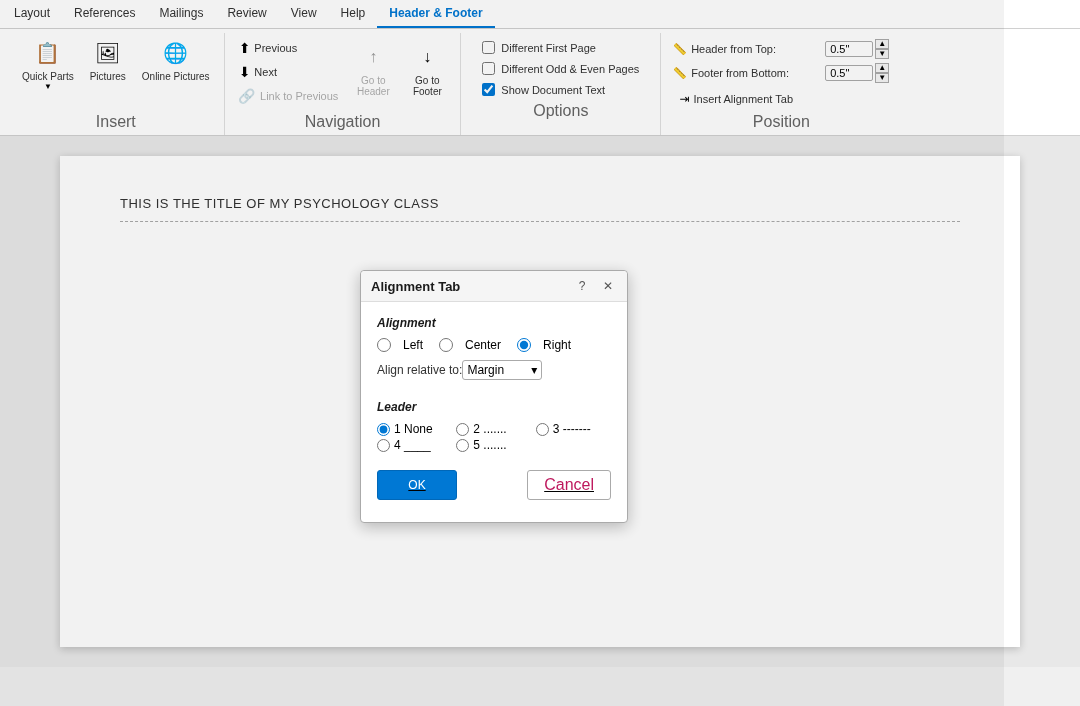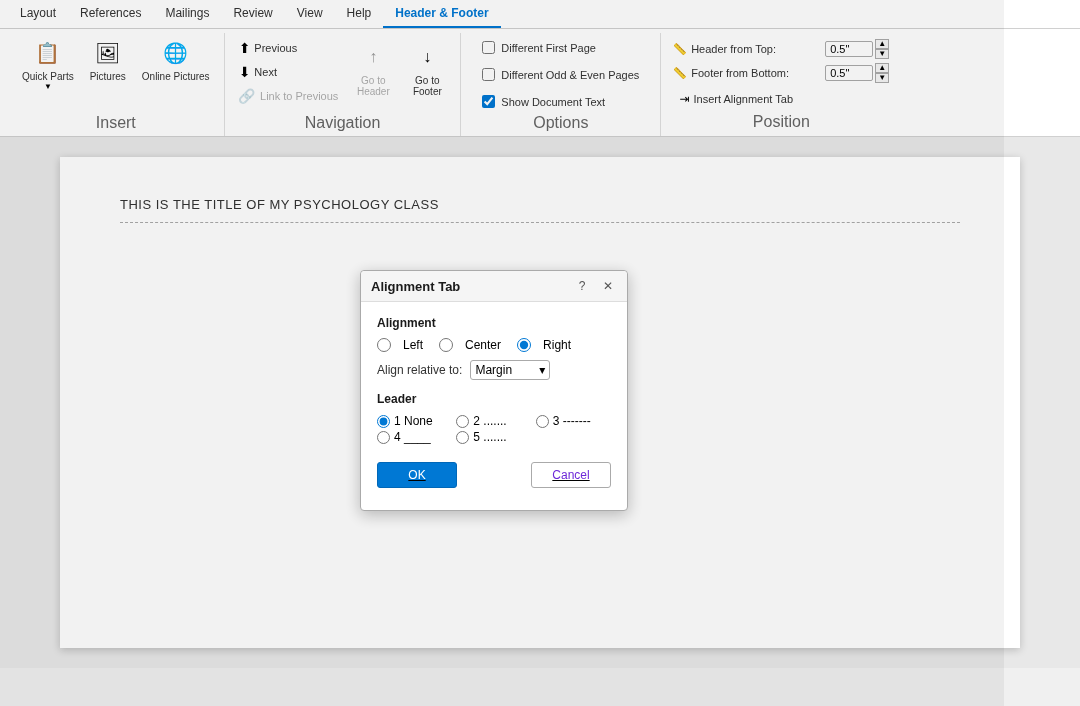--- a/index.html
+++ b/index.html
@@ -1,20 +1,20 @@
 <!DOCTYPE html>
 <html><head>
   <meta charset="utf-8">
   <style>
     * { box-sizing: border-box; margin: 0; padding: 0; }
     body { font-family: 'Segoe UI', Arial, sans-serif; font-size: 12px; background: #f0f0f0; width: 1080px; height: 706px; overflow: hidden; }
 
     
     .ribbon { background: #fff; border-bottom: 1px solid #d0d0d0; padding: 0; }
-    .ribbon-tabs { display: flex; background: #fff; border-bottom: 1px solid #d0d0d0; padding-left: 8px; }
+    .ribbon-tabs { display: flex; background: #fff; border-bottom: 1px solid #d0d0d0; padding-left: 2px; }
     .ribbon-tab { padding: 6px 12px; font-size: 12px; cursor: pointer; color: #333; border-bottom: 2px solid transparent; }
     .ribbon-tab.active { color: #0078d4; border-bottom: 2px solid #0078d4; font-weight: 600; }
 
     .ribbon-content { display: flex; align-items: stretch; padding: 4px 8px 0 8px; min-height: 88px; background: #fff; }
     .ribbon-group { display: flex; flex-direction: column; align-items: center; padding: 0 8px; border-right: 1px solid #e0e0e0; min-width: 60px; }
     .ribbon-group:last-child { border-right: none; }
     .ribbon-group-items { display: flex; align-items: flex-start; gap: 4px; flex: 1; }
     .ribbon-group-label { font-size: 16px; color: #666; margin-top: 4px; padding-bottom: 4px; text-align: center; }
 
     .ribbon-btn { display: flex; flex-direction: column; align-items: center; justify-content: flex-start; padding: 4px 6px; cursor: pointer; border-radius: 3px; min-width: 40px; text-align: center; }
@@ -22,21 +22,21 @@
     .ribbon-btn .label { font-size: 10px; color: #333; margin-top: 2px; white-space: nowrap; }
     .ribbon-btn.disabled { opacity: 0.4; cursor: default; }
 
     .ribbon-btn-small { display: flex; flex-direction: row; align-items: center; gap: 4px; padding: 3px 6px; cursor: pointer; border-radius: 3px; white-space: nowrap; }
     .ribbon-btn-small .icon-sm { font-size: 14px; }
     .ribbon-btn-small .label-sm { font-size: 11px; color: #333; }
     .ribbon-btn-small.disabled { opacity: 0.4; cursor: default; }
 
     .nav-col { display: flex; flex-direction: column; gap: 2px; justify-content: flex-start; padding-top: 4px; }
 
-    .options-group { display: flex; flex-direction: column; gap: 10px; padding-top: 6px; }
+    .options-group { display: flex; flex-direction: column; gap: 4px; padding-top: 6px; }
     .checkbox-row { display: flex; align-items: center; gap: 6px; padding: 2px 4px; }
     .checkbox-row input[type=checkbox] { accent-color: #0078d4; }
     .checkbox-row label { font-size: 11px; color: #333; }
 
     .position-group { display: flex; flex-direction: column; gap: 4px; padding-top: 6px; }
     .position-row { display: flex; align-items: center; gap: 4px; font-size: 11px; }
     .position-row label { width: 130px; color: #333; }
     .position-spin { display: flex; align-items: center; gap: 2px; }
     .position-spin input { width: 48px; border: 1px solid #aaa; padding: 1px 4px; font-size: 11px; border-radius: 2px; }
     .spin-btns { display: flex; flex-direction: column; }
@@ -49,33 +49,33 @@
     .doc-title { font-size: 13px; color: #333; letter-spacing: 0.5px; }
 
     
     .dialog-overlay { position: fixed; top: 0; left: 0; width: 1004px; height: 706px; background: rgba(0,0,0,0.05); display: flex; align-items: flex-start; justify-content: flex-start; pointer-events: none; }
     .dialog { position: absolute; top: 270px; left: 360px; width: 268px; background: #fff; border: 1px solid #aaa; box-shadow: 0 4px 16px rgba(0,0,0,0.25); border-radius: 4px; pointer-events: all; }
     .dialog-titlebar { background: #f5f5f5; border-bottom: 1px solid #ddd; padding: 6px 10px; display: flex; align-items: center; justify-content: space-between; border-radius: 4px 4px 0 0; }
     .dialog-title { font-size: 13px; font-weight: 600; color: #1a1a1a; }
     .dialog-controls { display: flex; align-items: center; gap: 8px; }
     .dialog-ctrl-btn { width: 18px; height: 18px; border-radius: 50%; display: flex; align-items: center; justify-content: center; font-size: 12px; cursor: pointer; color: #555; background: none; border: none; }
     .dialog-body { padding: 14px 16px; }
-    .dialog-section-title { font-size: 12px; font-weight: 600; color: #1a1a1a; margin-bottom: 8px; }
+    .dialog-section-title { font-size: 12px; font-weight: 600; color: #1a1a1a; margin-bottom: 8px; font-style: italic; }
     .radio-row { display: flex; align-items: center; gap: 16px; margin-bottom: 8px; }
     .radio-item { display: flex; align-items: center; gap: 12px; font-size: 12px; cursor: pointer; }
     .radio-item input[type=radio] { accent-color: #0078d4; width: 14px; height: 14px; }
-    .align-relative-row { display: flex; align-items: center; gap: 8px; margin-bottom: 12px; }
+    .align-relative-row { display: flex; align-items: center; gap: 0; margin-bottom: 20px; }
     .align-relative-label { font-size: 12px; color: #333; }
     .align-select { border: 1px solid #aaa; border-radius: 3px; padding: 2px 4px; font-size: 12px; display: flex; align-items: center; gap: 4px; cursor: pointer; min-width: 80px; justify-content: space-between; background: #fff; }
     .leader-section { margin-bottom: 14px; }
     .leader-item { display: flex; align-items: center; gap: 4px; font-size: 12px; }
     .leader-item input[type=radio] { accent-color: #0078d4; width: 13px; height: 13px; }
     .dialog-footer { display: flex; gap: 8px; justify-content: space-between; padding: 4px 0 8px 0; text-decoration: underline; }
     .btn-ok { background: #0078d4; color: #fff; border: 1px solid #0067b8; padding: 5px 24px; font-size: 12px; cursor: pointer; border-radius: 3px; min-width: 80px; }
-    .btn-cancel { background: #fff; color: #6d28d9; border: 1px solid #aaa; padding: 5px 16px; font-size: 12px; cursor: pointer; border-radius: 3px; min-width: 80px; }
+    .btn-cancel { background: #fff; color: #be185d; border: 1px solid #aaa; padding: 5px 16px; font-size: 16px; cursor: pointer; border-radius: 3px; min-width: 80px; }
   </style>
 </head>
 <body>
 
 <div class="ribbon">
   <div class="ribbon-tabs">
     <div class="ribbon-tab">Layout</div>
     <div class="ribbon-tab">References</div>
     <div class="ribbon-tab">Mailings</div>
     <div class="ribbon-tab">Review</div>

